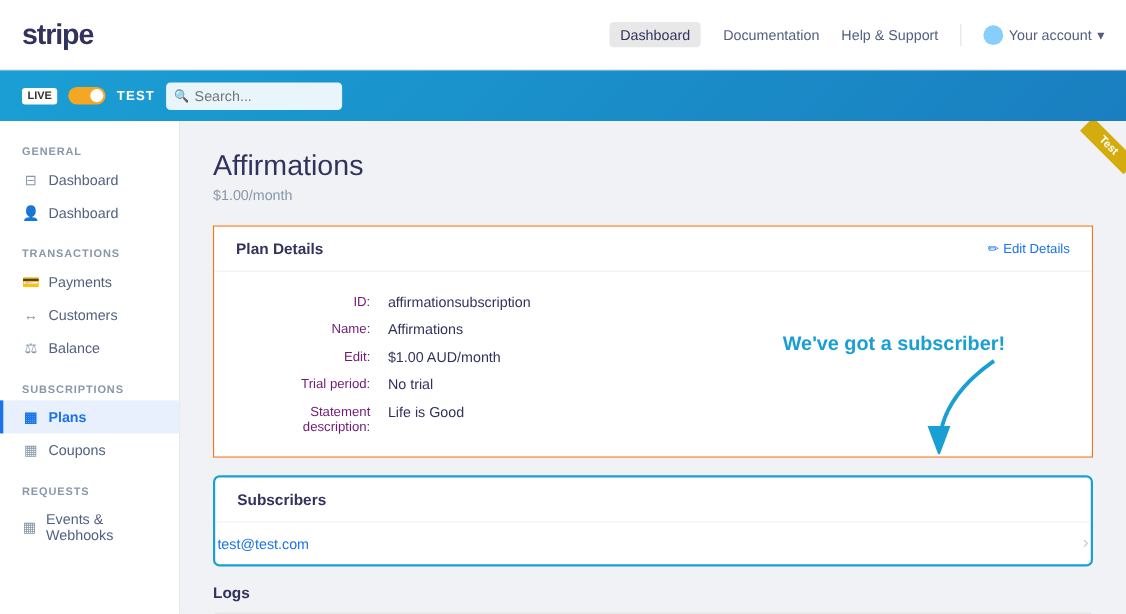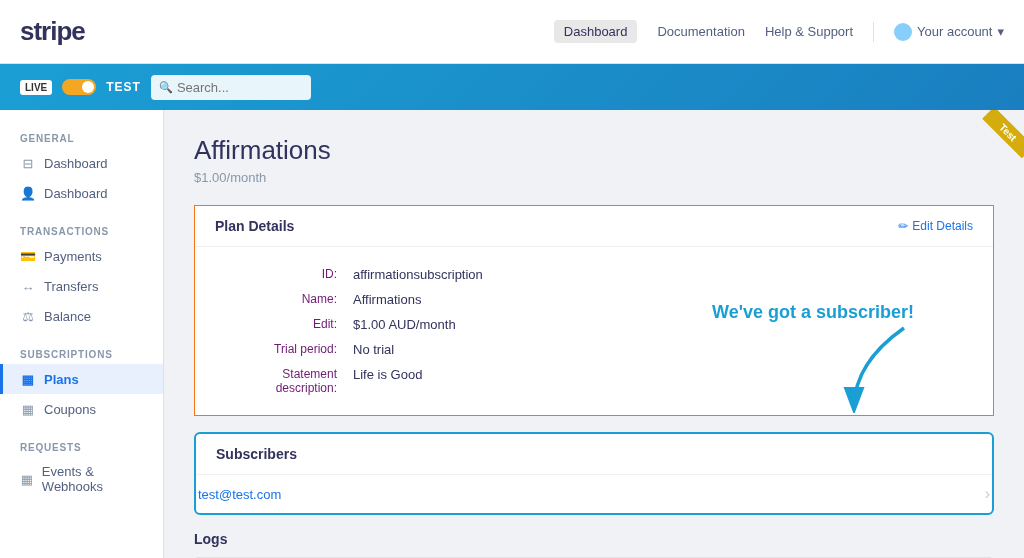--- a/index.html
+++ b/index.html
@@ -123,21 +123,21 @@
     </div>
 
     <div class="sidebar-section">
       <div class="sidebar-section-title">TRANSACTIONS</div>
       <div class="sidebar-item">
         <span class="sidebar-icon">💳</span>
         <span>Payments</span>
       </div>
       <div class="sidebar-item">
         <span class="sidebar-icon">↔</span>
-        <span>Transfers</span>
+        <span>Customers</span>
       </div>
       <div class="sidebar-item">
         <span class="sidebar-icon">⚖</span>
         <span>Balance</span>
       </div>
     </div>
 
     <div class="sidebar-section">
       <div class="sidebar-section-title">SUBSCRIPTIONS</div>
       <div class="sidebar-item active">

